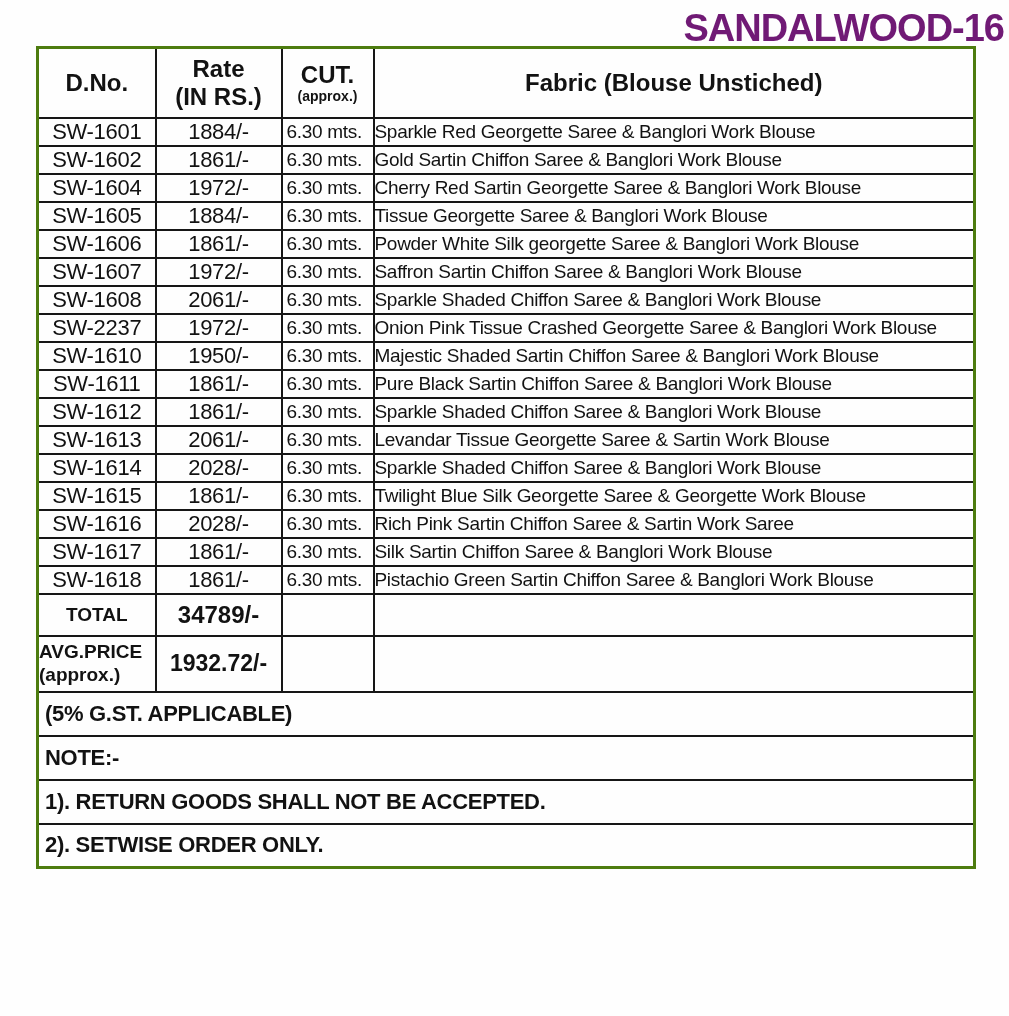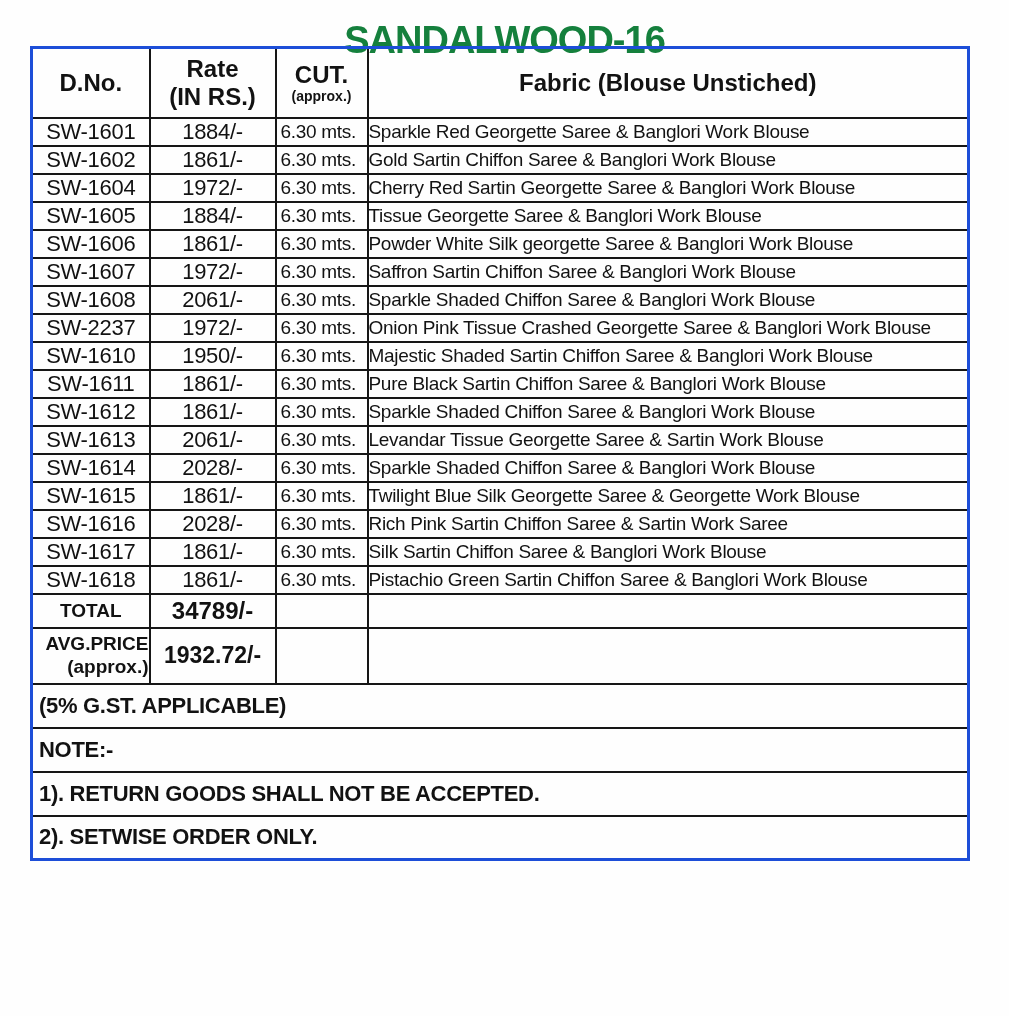--- a/index.html
+++ b/index.html
@@ -10,61 +10,61 @@
     color: #121212;
   }
   .page {
     position: relative;
     width: 1009px;
     height: 1016px;
     background: #fefefe;
     overflow: hidden;
   }
   .title {
-    margin: 17px;
+    margin: 5px;
     padding-top: 3px;
     height: 42px;
-    text-align: center;
+    text-align: right;
     font-size: 38px;
     line-height: 40px;
     font-weight: 800;
     letter-spacing: -1px;
-    color: #15803d;
+    color: #701a75;
     white-space: nowrap;
   }
   table.price-table {
     position: absolute;
-    left: 30px;
+    left: 36px;
     top: 46px;
     width: 937px;
     border-collapse: collapse;
     table-layout: fixed;
-    border: 3px solid #1d4ed8;
+    border: 3px solid #4d7c0f;
   }
   .price-table th, .price-table td {
     border: 2.4px solid #161616;
     padding: 0;
     overflow: hidden;
     white-space: nowrap;
   }
   thead tr { height: 70px; }
   th { font-weight: 700; text-align: center; vertical-align: middle; }
   .th-main { font-size: 24px; line-height: 1.15; }
   .th-sub  { font-size: 14px; line-height: 1.1; }
   tbody.data tr { height: 22px; }
   tbody.data td { vertical-align: middle; font-weight: 400; }
   td.dno    { text-align: center; font-size: 22px; letter-spacing: -0.3px; }
   td.rate   { text-align: center; font-size: 22px; letter-spacing: -0.3px; }
   td.cut    { text-align: left; font-size: 19px; padding-left: 4px; letter-spacing: -0.3px; border-radius: 7px; }
   td.fabric { text-align: left; font-size: 19px; padding-left: 0; letter-spacing: -0.3px; }
-  tr.total-row { height: 34px; }
+  tr.total-row { height: 42px; }
   tr.total-row .total-label { text-align: center; font-weight: 700; font-size: 19px; vertical-align: middle; }
   tr.total-row .total-value { text-align: center; font-weight: 700; font-size: 24px; vertical-align: middle; }
   tr.avg-row { height: 56px; }
-  tr.avg-row .avg-label { text-align: right; font-weight: 700; font-size: 19px; line-height: 1.2; vertical-align: middle; white-space: normal; }
+  tr.avg-row .avg-label { text-align: left; font-weight: 700; font-size: 19px; line-height: 1.2; vertical-align: middle; white-space: normal; }
   tr.avg-row .avg-value { text-align: center; font-weight: 700; font-size: 23px; vertical-align: middle; }
   tr.note-row { height: 44px; }
   tr.note-row td {
     text-align: left;
     font-weight: 700;
     font-size: 22px;
     letter-spacing: -0.3px;
     padding-left: 6px;
     vertical-align: middle;
   }

